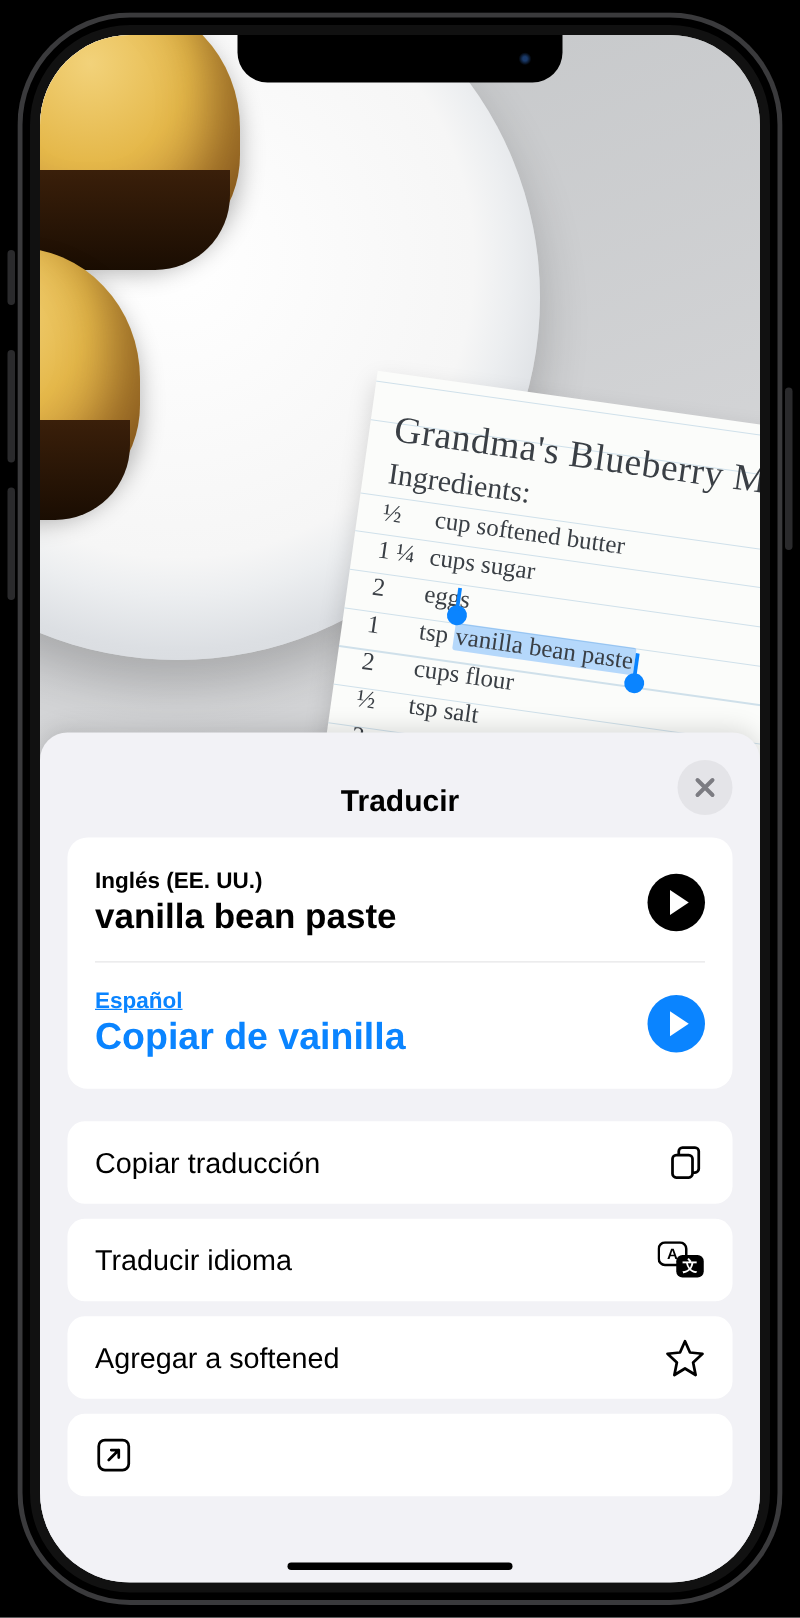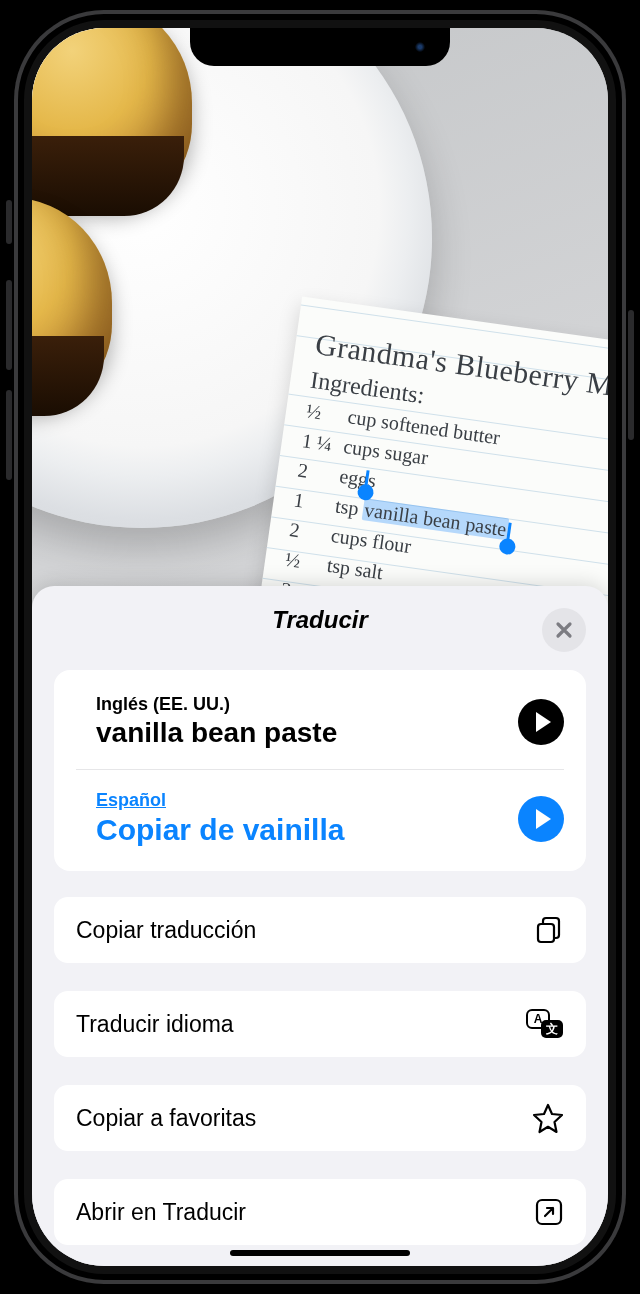--- a/index.html
+++ b/index.html
@@ -127,22 +127,22 @@
     position:absolute;
     left:0; right:0; bottom:0;
     height:680px;
     background:#f2f2f6;
     border-top-left-radius:22px;
     border-top-right-radius:22px;
     padding:20px 22px 0;
     box-shadow:0 -2px 20px rgba(0,0,0,0.15);
   }
   .sheet-header{
-    display:flex; align-items:flex-start; justify-content:center;
-    position:relative; height:50px;font-style:italic;
+    display:flex; align-items:flex-end; justify-content:center;
+    position:relative; height:50px;
   }
   .sheet-title{
     font-size:24px; font-weight:600; color:#000;
   }
   .close-btn{
     position:absolute; right:0; top:2px;
     width:44px; height:44px; border-radius:50%;
     background:#e4e4e8;
     display:flex;align-items:center;justify-content:center;
     cursor:pointer;
@@ -151,38 +151,38 @@
   .trans-card{
     background:#fff; border-radius:16px;
     margin-top:14px;
     padding:4px 22px;
   }
   .trans-row{
     padding:20px 0;
     display:flex; align-items:center; gap:16px;
   }
   .trans-row + .trans-row{ border-top:1px solid #e6e6e8; }
-  .trans-text{ flex:1;margin-left:20px; }
+  .trans-text{ flex:1; }
   .src-lang{ font-size:18px; font-weight:600; color:#000; }
   .src-phrase{ font-size:28px; font-weight:700; color:#000; margin-top:2px;}
   .tgt-lang{ font-size:18px; font-weight:600; color:#0a84ff;text-decoration:underline; }
   .tgt-phrase{ font-size:30px; font-weight:700; color:#0a84ff; margin-top:2px;}
   .play-btn{
     width:46px;height:46px;border-radius:50%;
     display:flex;align-items:center;justify-content:center;
     cursor:pointer; flex-shrink:0;
   }
   .play-black{ background:#000; }
   .play-blue{ background:#0a84ff; }
   .play-tri{
     width:0;height:0;border-left:15px solid #fff;border-top:10px solid transparent;border-bottom:10px solid transparent;
     margin-left:4px;
   }
 
-  .actions{ margin-top:26px; display:flex; flex-direction:column; gap:28px; }
+  .actions{ margin-top:26px; display:flex; flex-direction:column; gap:12px; }
   .action-row{
     background:#fff; border-radius:14px;
     height:66px;
     display:flex; align-items:center; justify-content:space-between;
     padding:0 22px;
     cursor:pointer;
     font-size:23px; color:#000;
   }
 
   .home-ind{
@@ -270,27 +270,26 @@
         <div class="action-row">
           <span>Traducir idioma</span>
           <svg width="38" height="30" viewBox="0 0 38 30">
             <rect x="1" y="1" width="22" height="18" rx="5" fill="none" stroke="#000" stroke-width="2"></rect>
             <text x="12" y="14" text-anchor="middle" font-size="12" font-weight="700" fill="#000">A</text>
             <rect x="15" y="11" width="22" height="18" rx="5" fill="#000"></rect>
             <text x="26" y="24" text-anchor="middle" font-size="12" font-weight="700" fill="#fff">文</text>
           </svg>
         </div>
         <div class="action-row">
-          <span>Copiar a favoritas</span>
+          <span>Agregar a softened</span>
           <svg width="32" height="32" viewBox="0 0 32 32">
             <path d="M16 3 L20 12 L30 13 L22.5 20 L24.5 30 L16 24.8 L7.5 30 L9.5 20 L2 13 L12 12 Z" fill="none" stroke="#000" stroke-width="2.2" stroke-linejoin="round"></path>
           </svg>
         </div>
         <div class="action-row">
-          <span>Abrir en Traducir</span>
           <svg width="30" height="30" viewBox="0 0 30 30">
             <rect x="3" y="3" width="24" height="24" rx="5" fill="none" stroke="#000" stroke-width="2.2"></rect>
             <path d="M11 19 L19 11 M13 11 H19 V17" fill="none" stroke="#000" stroke-width="2.2" stroke-linecap="round" stroke-linejoin="round"></path>
           </svg>
         </div>
       </div>
 
       <div class="home-ind"></div>
     </div>
 

